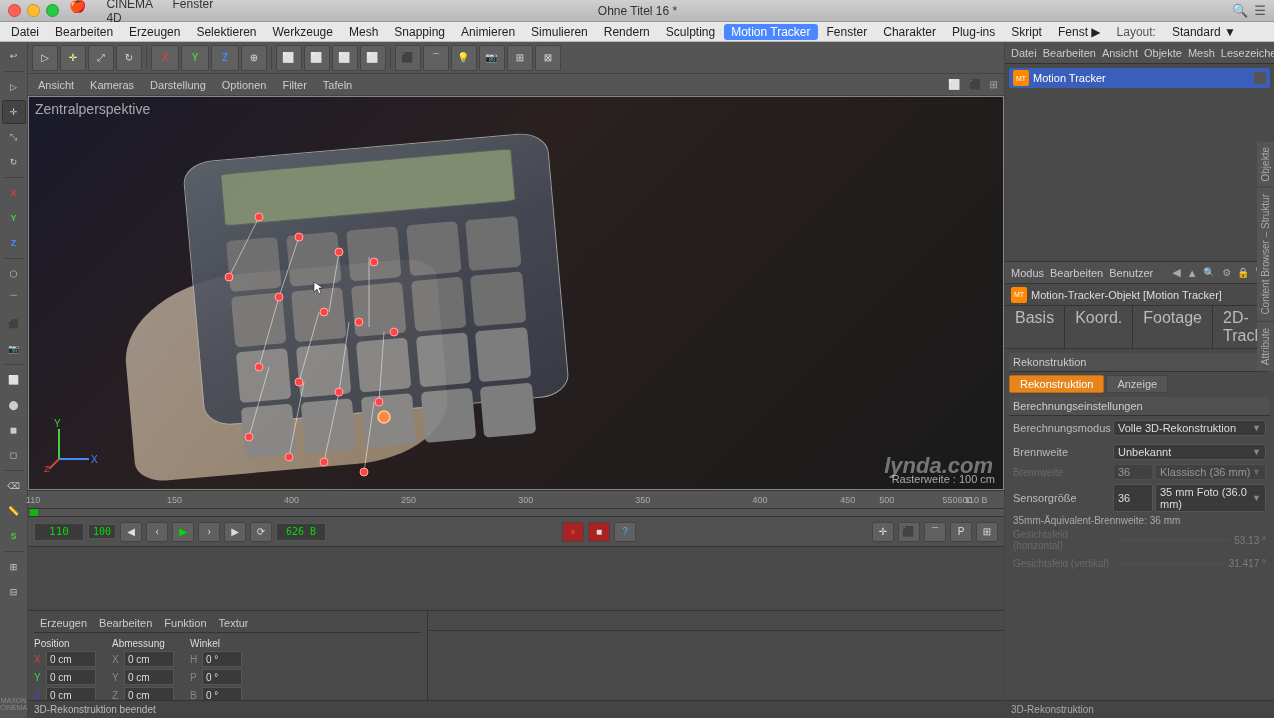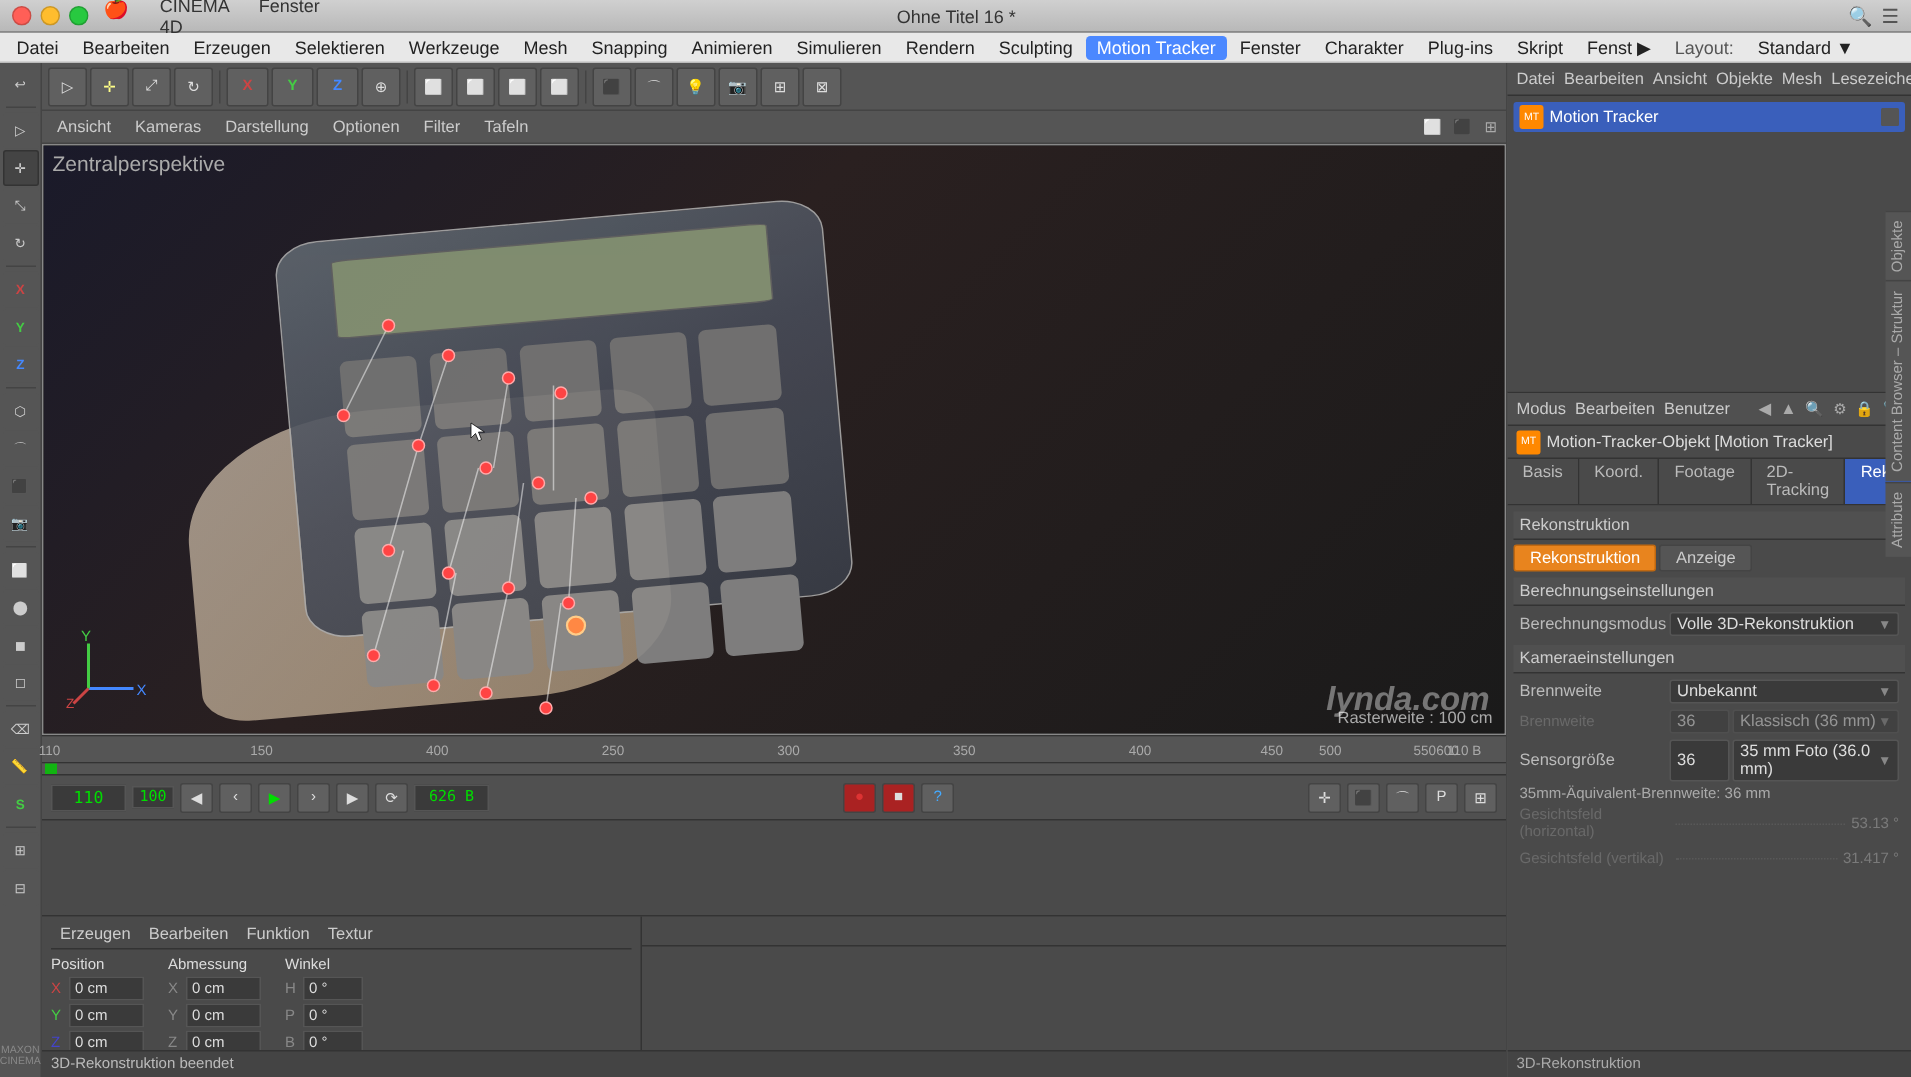--- a/index.html
+++ b/index.html
@@ -329,21 +329,21 @@
       color: white;
     }
     
     #attr-tabs {
       display: flex;
       background: #4a4a4a;
       border-bottom: 1px solid #333;
     }
     .attr-tab {
       padding: 3px 10px;
-      font-size: 11px;
+      font-size: 16px;
       color: #bbb;
       cursor: pointer;
       border-right: 1px solid #333;
       background: #4a4a4a;
     }
     .attr-tab.active { background: #3a5fbb; color: white; }
 
     
     #attr-content {
       flex: 1;
@@ -899,21 +899,20 @@
           <div class="attr-row">
             <span class="attr-key">Berechnungsmodus</span>
             <div class="attr-val-select" style="display:flex;align-items:center;justify-content:space-between;">
               <span style="font-size:11px;">Volle 3D-Rekonstruktion</span>
               <span class="dropdown-arrow">▼</span>
             </div>
           </div>
         </div>
 
         <div class="attr-section">
-          <div class="attr-section-title">Kameraeinstellungen</div>
           <div class="attr-row">
             <span class="attr-key">Brennweite</span>
             <div style="flex:1;display:flex;gap:2px;">
               <div class="attr-val" style="flex:1;justify-content:space-between;">
                 <span>Unbekannt</span>
                 <span class="dropdown-arrow">▼</span>
               </div>
             </div>
           </div>
           <div class="attr-row attr-disabled">

